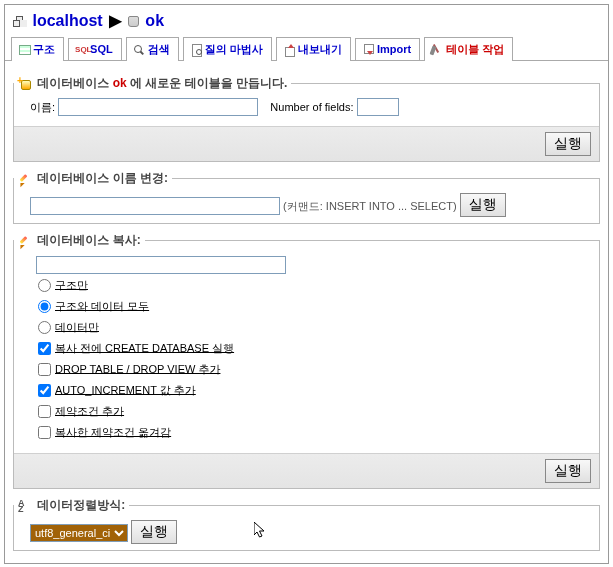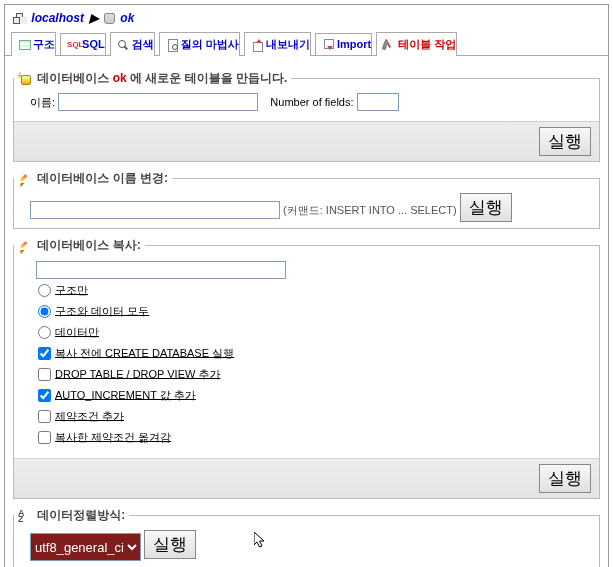--- a/index.html
+++ b/index.html
@@ -10,23 +10,22 @@
     font-size: 11px;
     background: #fff;
     color: #000;
     width: 613px;
   }
   .outer-border {
     border: 1px solid #999;
   }
   .breadcrumb {
     padding: 6px 8px;
-    font-size: 12px;
+    font-size: 16px;
     font-weight: bold;
-    font-style: italic;
   }
   .breadcrumb a { color: #0000cc; text-decoration: none; }
   .breadcrumb .sep { color: #000; padding: 0 2px; }
   .srv-icon {
     display: inline-block; width: 13px; height: 11px; position: relative; vertical-align: middle; margin-right: 2px;
   }
   .srv-icon::before, .srv-icon::after {
     content: ''; position: absolute; width: 5px; height: 5px; border: 1px solid #555; background: #eee;
   }
   .srv-icon::before { top: 0; left: 3px; }
@@ -35,21 +34,21 @@
     display: inline-block; width: 11px; height: 11px; vertical-align: middle; margin-right: 2px;
     background: linear-gradient(#ddd,#ccc); border: 1px solid #888; border-radius: 2px 2px 3px 3px;
   }
   .tabs {
     border-bottom: 1px solid #aaa;
     padding: 0 6px;
     white-space: nowrap;
   }
   .tab {
     display: inline-block;
-    padding: 4px 0 4px 6px;
+    padding: 4px 8px 4px 6px;
     border: 1px solid #aaa;
     border-bottom: none;
     margin-right: 1px;
     background: #fff;
     position: relative;
     top: 1px;
     cursor: pointer;
   }
   .tab a { color: #0000cc; text-decoration: none; font-weight: bold; }
   .tab.active a { color: #cc0000; }
@@ -90,37 +89,37 @@
   label { vertical-align: middle; }
   input[type=text] {
     border: 1px solid #7f9db9;
     height: 18px;
     font-size: 11px;
     padding: 1px 3px;
     vertical-align: middle;
   }
   select {
     border: 1px solid #7f9db9;
-    height: 28px;
-    font-size: 13px;
-    background: #7f1d1d;
+    height: 18px;
+    font-size: 11px;
+    background: #a16207;
     color: #fff;
     vertical-align: middle;
   }
   input[type=radio], input[type=checkbox] { vertical-align: middle; margin: 3px 4px 3px 2px; }
   .option-line { padding: 1px 0 1px 6px; text-decoration: underline; }
   .action-bar {
     background: linear-gradient(#ececec, #e4e4e4);
     border-top: 1px solid #d0d0d0;
     padding: 5px 8px;
     text-align: right;
     margin-top: 4px;
   }
   .btn {
-    font-size: 17px;
+    font-size: 14px;
     border: 1px solid #888;
     background: linear-gradient(#f8f8f8,#e0e0e0);
     padding: 2px 8px;
     cursor: pointer;
     font-family: inherit;
   }
   .hint { color: #555; vertical-align: middle; }
   .cursor-arrow {
     position: absolute;
     width: 12px; height: 18px;

